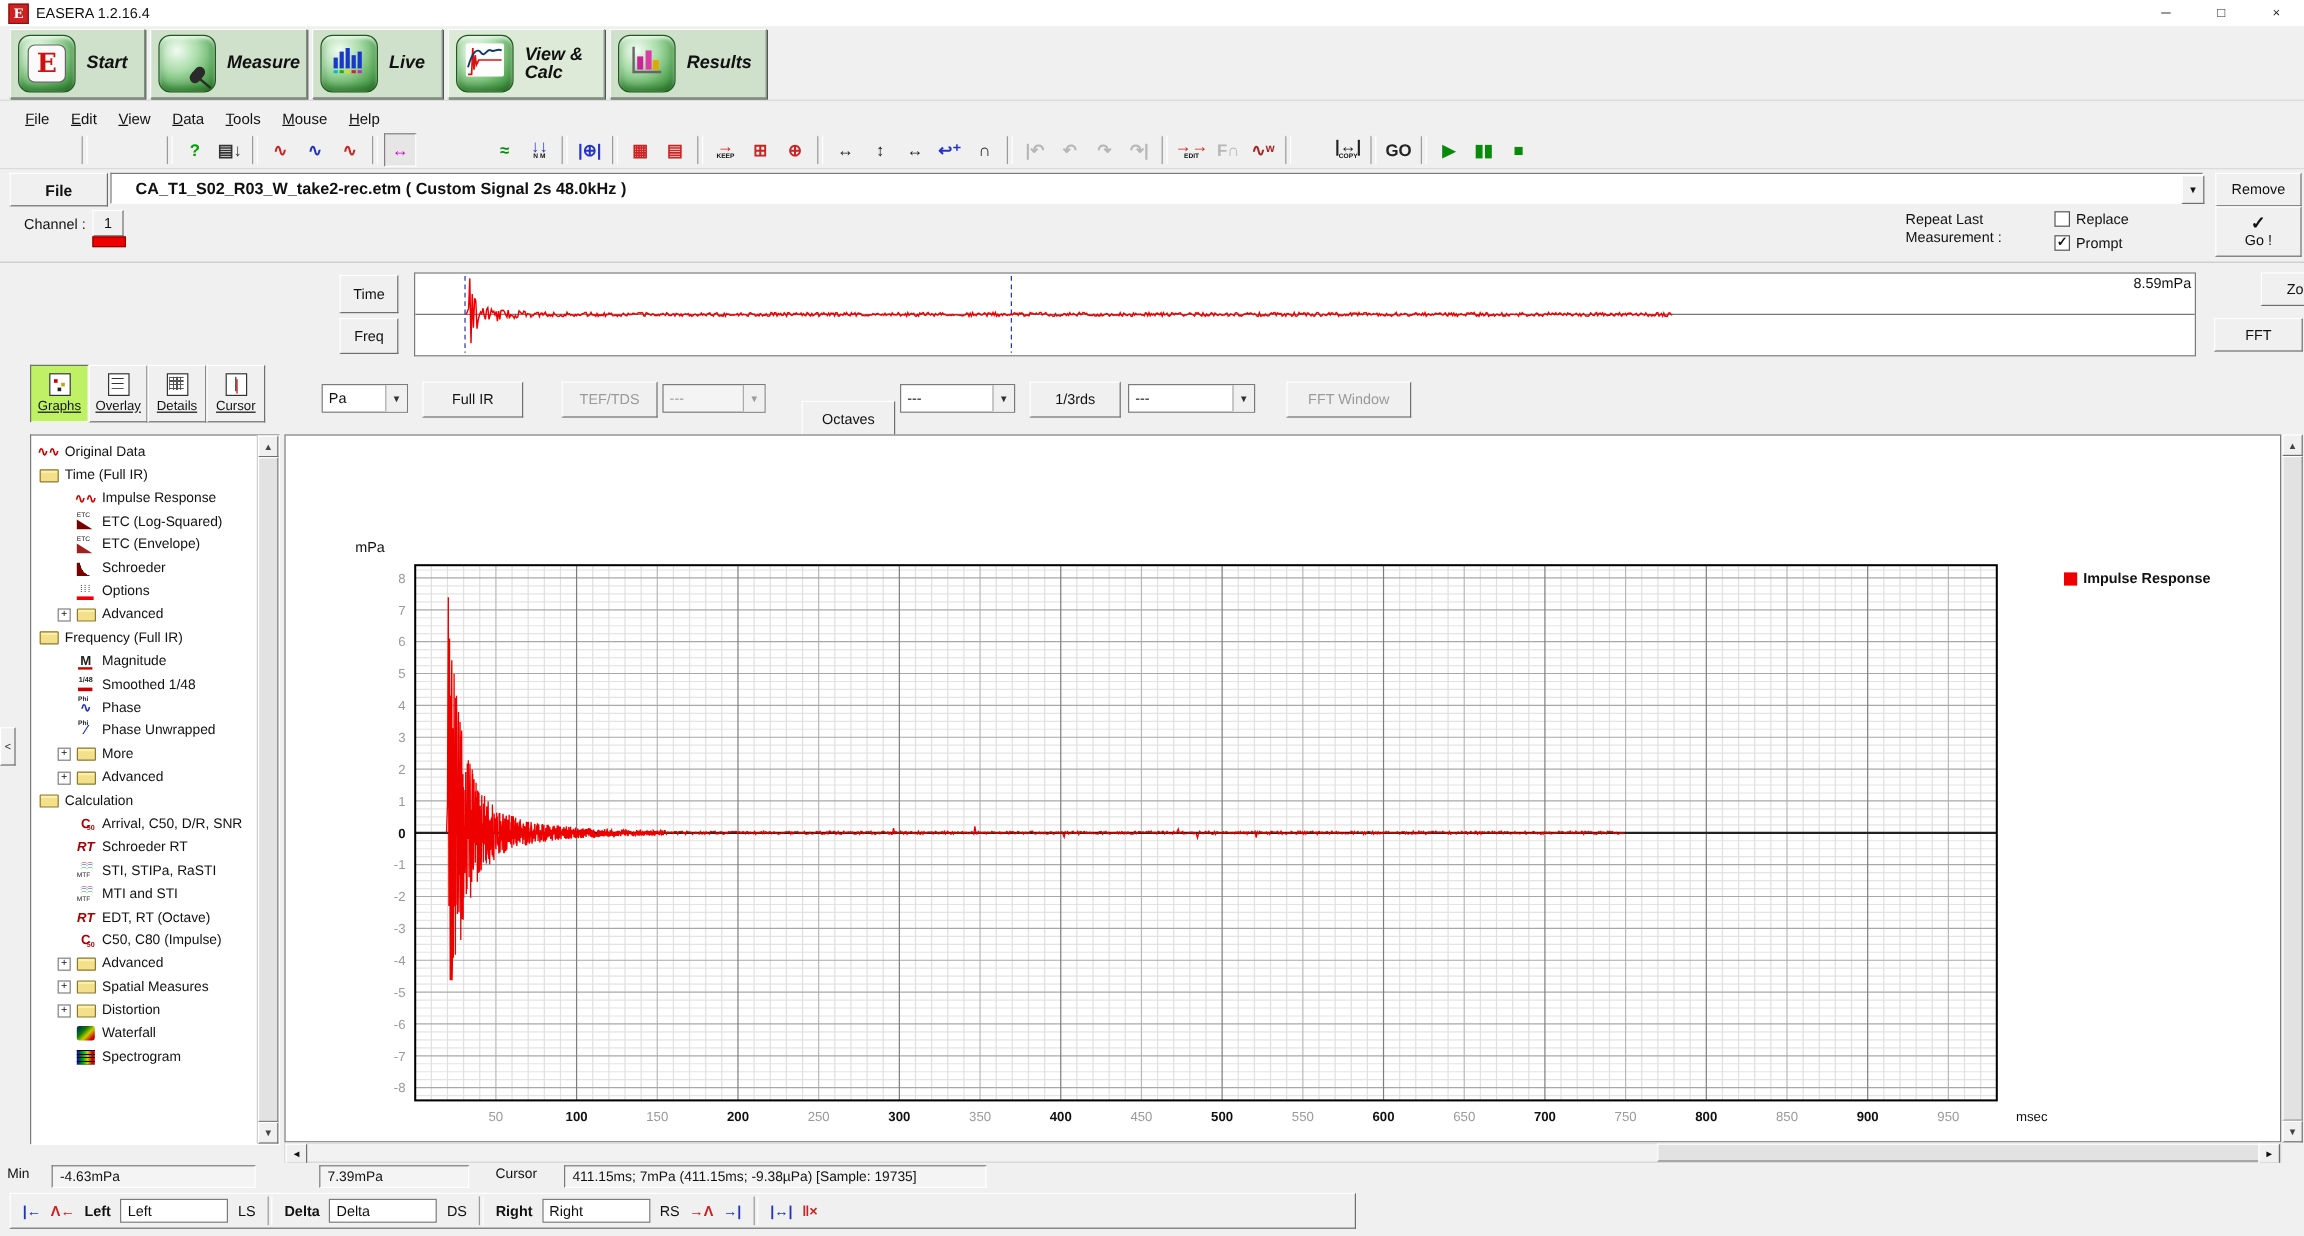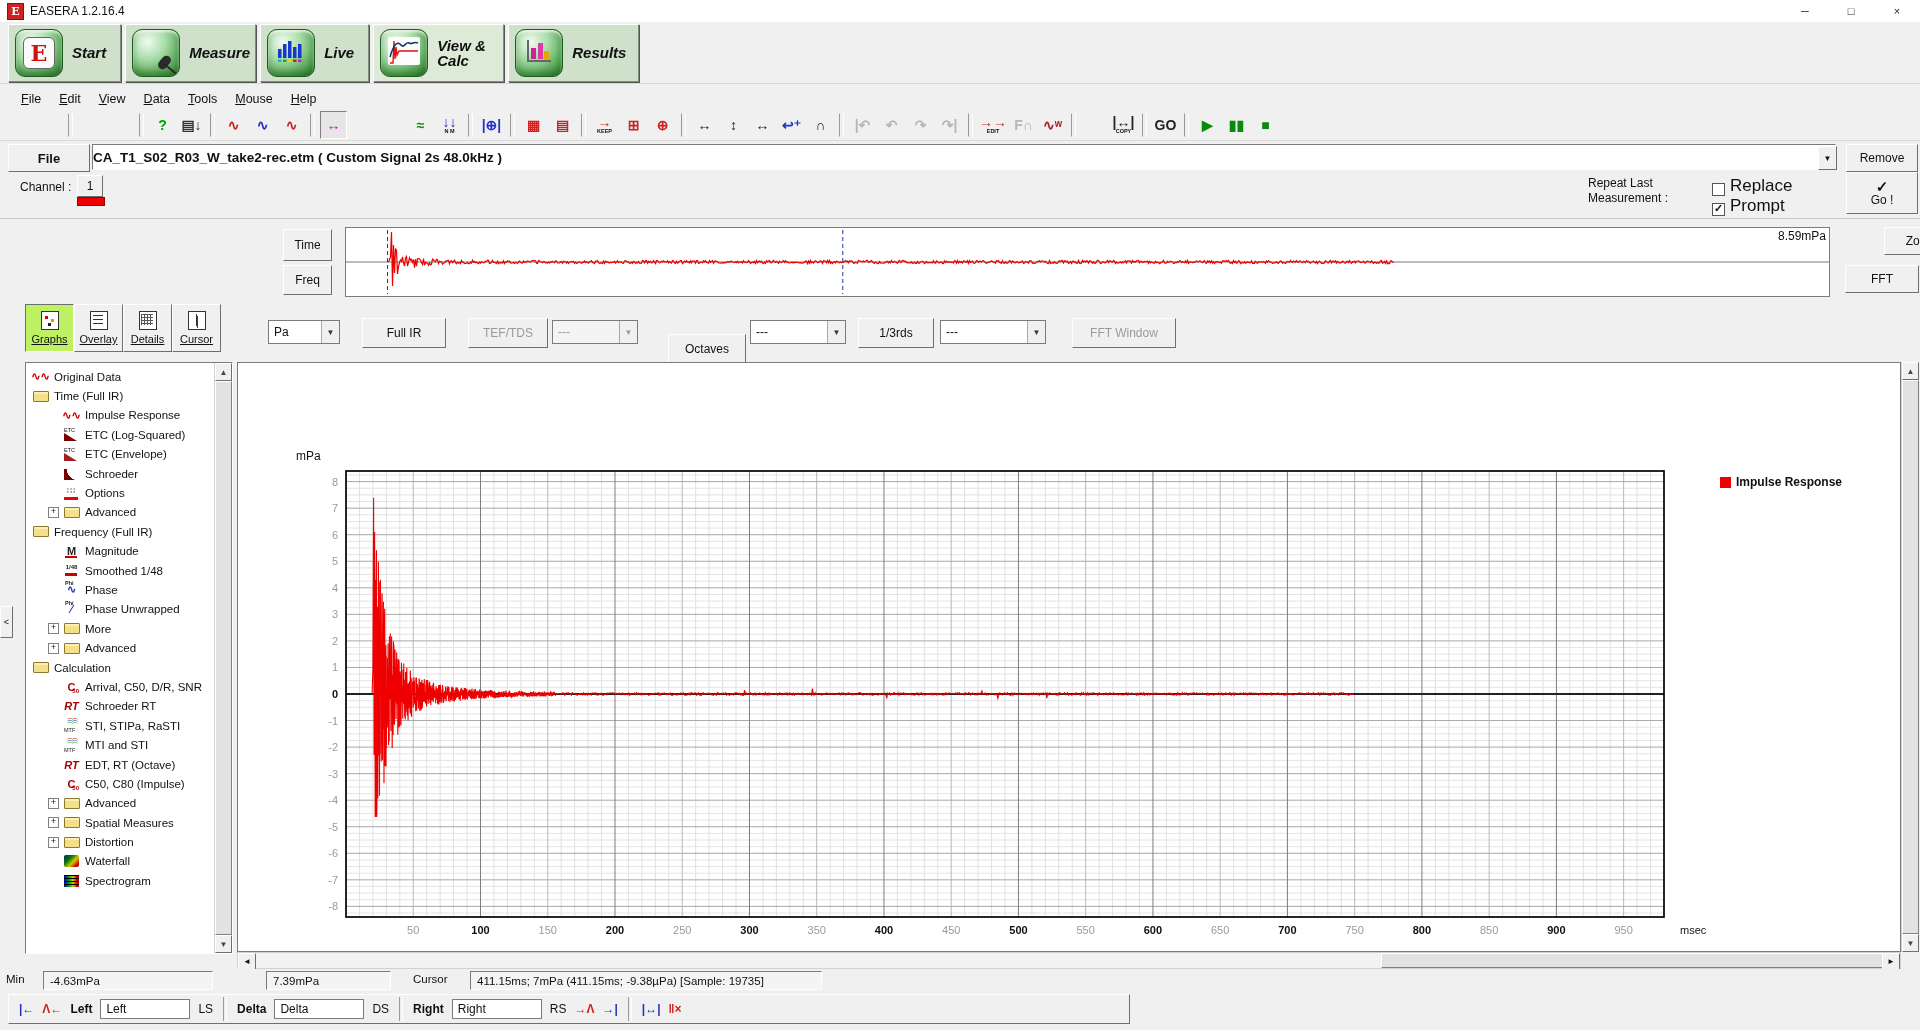--- a/index.html
+++ b/index.html
@@ -44,29 +44,29 @@
   #toolbar{left:0;top:110px;width:1920px;height:31px;background:#f0f0f0;display:flex;align-items:center;padding-left:6px;box-sizing:border-box;border-bottom:1px solid #dadada}
   .tbi{min-width:25px;height:26px;display:flex;flex-direction:column;align-items:center;justify-content:center;
        font-size:14px;line-height:1;border:1px solid transparent;margin:0 1px}
   .tbi[data-selected="true"]{border-color:#808080 #ffffff #ffffff #808080;background:#e6e6e6}
   .tbi .sub{font-size:5.5px;font-weight:bold;font-style:normal;letter-spacing:0;color:#111}
   .tbi i{font-style:normal;font-weight:bold;display:block}
   .tbi[data-icon="separator"]{min-width:3px;width:3px;height:22px;border-left:1px solid #9a9a9a;border-right:1px solid #ffffff;margin:0 4px;padding:0}
   
   #filebar{left:0;top:142px;width:1920px;height:30px}
   #file-btn{left:8px;top:2px;width:80px;height:26px;font-weight:bold;font-size:13px}
-  #file-input{left:92px;top:2px;width:1744px;height:26px;box-sizing:border-box;display:flex;align-items:center;font-size:13.5px;font-weight:bold;padding-left:0}
+  #file-input{left:92px;top:2px;width:1744px;height:26px;box-sizing:border-box;display:flex;align-items:center;font-size:13.5px;font-weight:bold;padding-left:20px}
   #file-drop{left:1818px;top:4px;width:17px;height:22px;font-size:8px}
   #remove-btn{left:1846px;top:2px;width:70px;height:26px}
   #channelbar{left:0;top:172px;width:1920px;height:46px}
   #channel-label{left:20px;top:8px;font-size:12px}
   #channel-value{left:77px;top:3px;width:24px;height:20px;display:flex;align-items:center;justify-content:center;font-size:12px}
   #channel-indicator{left:77px;top:25px;width:26px;height:7px;background:#ee0000;border:1px solid #990000}
   #repeat-label{left:1588px;top:4px;width:120px;font-size:12px;line-height:15px}
-  .cbrow{display:flex;align-items:flex-end;gap:5px;font-size:17px}
+  .cbrow{display:flex;align-items:flex-start;gap:5px;font-size:12px}
   #replace-row{left:1712px;top:4px}
   #prompt-row{left:1712px;top:24px}
   .cb{width:13px;height:13px;background:#fff;border:1px solid #555;box-sizing:border-box;position:relative}
   .cb.checked::after{content:"✓";position:absolute;left:1px;top:-2px;font-size:11px;font-weight:bold;color:#111}
   #go-btn{left:1846px;top:0px;width:70px;height:40px;flex-direction:column;font-size:12px}
   #go-check{color:#111;font-size:15px;font-weight:bold;line-height:13px}
   
   #previewrow{left:0;top:218px;width:1920px;height:86px;border-top:1px solid #c8c8c8}
   #info-panel{left:25px;top:4px;width:247px;height:76px;box-sizing:border-box;padding:10px 0 0 30px}
   .inforow{display:flex;font-size:12px;height:18px}
@@ -572,21 +572,21 @@
 
       <div class="vtab" data-selected="false" title="Cursor">
         <span class="tabicon ti-cursor"></span>
         <span class="tlab">Cursor</span>
       </div>
     </div>
   <div class="abs combo" style="left:268px;top:16px;width:72px" data-disabled="false">
     <span class="ctext">Pa</span>
     <span class="cbtn">▼</span>
   </div>
-  <div class="abs raised btn" style="left:362px;top:14px;width:82px;height:28px" data-disabled="false">Full IR</div>
+  <div class="abs raised btn" style="left:352px;top:14px;width:82px;height:28px" data-disabled="false">Full IR</div>
   <div class="abs raised btn" style="left:468px;top:14px;width:78px;height:28px" data-disabled="true">TEF/TDS</div>
   <div class="abs combo" style="left:552px;top:16px;width:86px" data-disabled="true">
     <span class="ctext">---</span>
     <span class="cbtn">▼</span>
   </div>
   <div class="abs raised btn" style="left:668px;top:30px;width:76px;height:28px" data-disabled="false">Octaves</div>
   <div class="abs combo" style="left:750px;top:16px;width:96px" data-disabled="false">
     <span class="ctext">---</span>
     <span class="cbtn">▼</span>
   </div>

